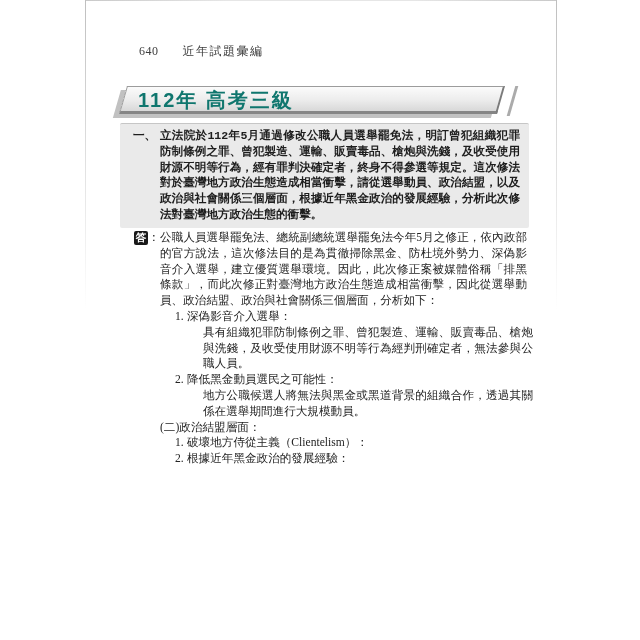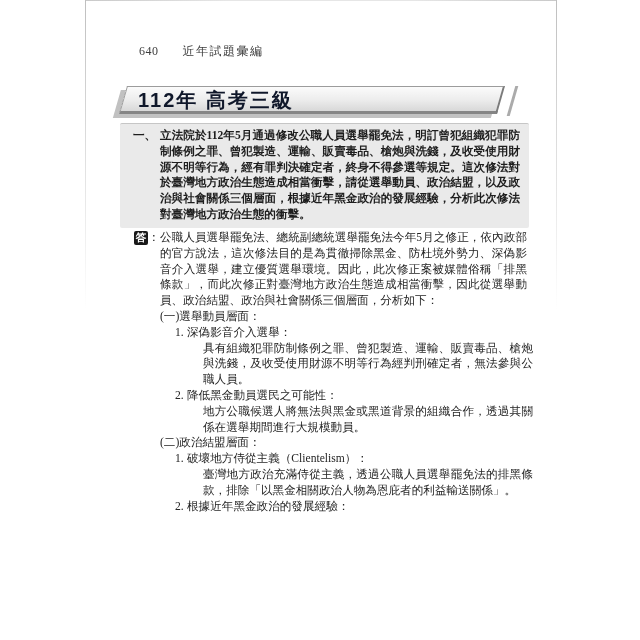--- a/index.html
+++ b/index.html
@@ -27,29 +27,29 @@
   
   .banner{position:absolute;left:123px;top:86px;width:378px;height:28px;}
   .banner-face{position:absolute;inset:0;transform:skewX(-16deg);
     background:linear-gradient(180deg,#fbfbfb 0%,#ececec 55%,#d8d8d8 100%);
     border:1px solid #9c9c9c;border-right:2px solid #7b7b7b;border-bottom:3px solid #858585;
     box-shadow:-5px 4px 0 #c1c1c1;}
   .banner-slash{position:absolute;right:-13px;top:0;bottom:-2px;width:3px;
     background:#ababab;transform:skewX(-16deg);}
   .banner-title{position:absolute;left:15px;top:1px;
     font-family:"Liberation Sans","DejaVu Sans",sans-serif;
-    font-weight:bold;font-size:20px;letter-spacing:2px;color:#0f172a;white-space:nowrap;}
+    font-weight:bold;font-size:20px;letter-spacing:2px;color:#0f766e;white-space:nowrap;}
 
   
   .qbox{position:absolute;left:120px;top:123px;width:409px;box-sizing:border-box;
     background:#eaeaea;border-top:1px solid #c6c6c6;border-radius:2px;
     padding:4px 8px 5px 13px;display:flex;
     font-weight:bold;font-size:11.6px;line-height:15.8px;color:#1e1e1e;}
   .qlabel{flex:none;width:27px;}
-  .qtext{flex:none;width:360px;text-align:justify;}
+  .qtext{flex:none;width:360px;text-align:justify;font-family:Liberation Mono, monospace;}
 
   
   .answer{position:absolute;left:134px;top:230px;width:393px;
     font-size:11.6px;line-height:15.8px;color:#242424;}
   .ans-intro{display:flex;}
   .ans-label{flex:none;width:26px;display:flex;align-items:flex-start;}
   .badge{display:inline-block;width:14px;height:14px;margin-top:1px;border-radius:2px;
     background:#191919;color:#ffffff;font-size:10.5px;line-height:14.5px;
     text-align:center;font-weight:bold;}
   .ans-colon{margin-left:0;}
@@ -92,23 +92,20 @@
 
     <div class="ans-intro">
       <div class="ans-label">
         <span class="badge">答</span>
         <span class="ans-colon">：</span>
       </div>
       <div class="intro-text">公職人員選舉罷免法、總統副總統選舉罷免法今年5月之修正，依內政部的官方說法，這次修法目的是為貫徹掃除黑金、防杜境外勢力、深偽影音介入選舉，建立優質選舉環境。因此，此次修正案被媒體俗稱「排黑條款」，而此次修正對臺灣地方政治生態造成相當衝擊，因此從選舉動員、政治結盟、政治與社會關係三個層面，分析如下：</div>
     </div>
 
     <div class="section">
-      <div class="sec-head">
-        <span>(一)</span><span>選舉動員層面：</span>
-      </div>
       <div class="item">
         <div class="item-head">
           <span class="item-num">1.</span>
           <span class="item-title">深偽影音介入選舉：</span>
         </div>
         <div class="item-body">具有組織犯罪防制條例之罪、曾犯製造、運輸、販賣毒品、槍炮與洗錢，及收受使用財源不明等行為經判刑確定者，無法參與公職人員。</div>
       </div>
       <div class="item">
         <div class="item-head">
           <span class="item-num">2.</span>
@@ -120,21 +117,20 @@
 
     <div class="section">
       <div class="sec-head">
         <span>(二)</span><span>政治結盟層面：</span>
       </div>
       <div class="item">
         <div class="item-head">
           <span class="item-num">1.</span>
           <span class="item-title">破壞地方侍從主義（Clientelism）：</span>
         </div>
-        <div class="item-body">臺灣地方政治充滿侍從主義，透過公職人員選舉罷免法的排黑條款，排除「以黑金相關政治人物為恩庇者的利益輸送關係」。</div>
       </div>
       <div class="item">
         <div class="item-head">
           <span class="item-num">2.</span>
           <span class="item-title">根據近年黑金政治的發展經驗：</span>
         </div>
       </div>
     </div>
 
   </div>

